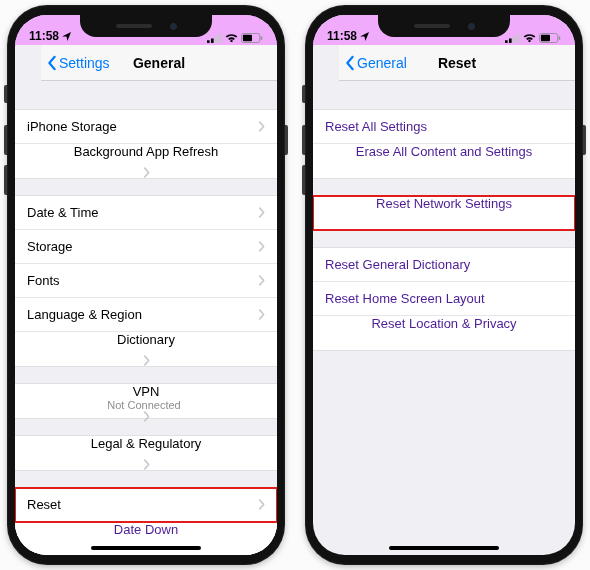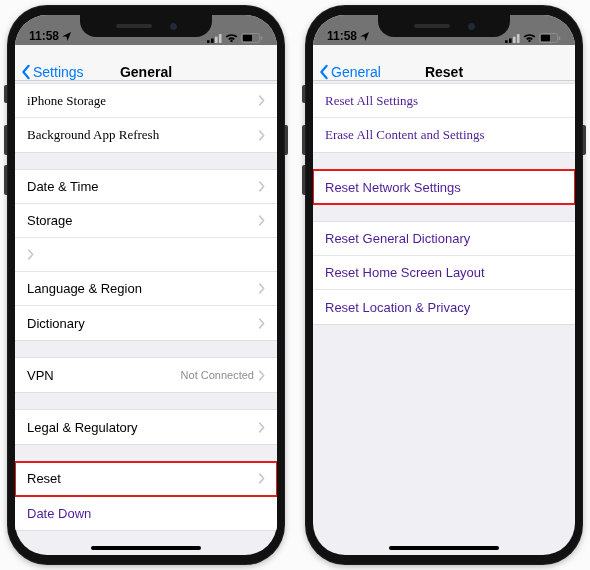--- a/index.html
+++ b/index.html
@@ -41,49 +41,49 @@
   .notch {
     position: absolute; top: 0; left: 50%; transform: translateX(-50%);
     width: 132px; height: 22px; background: #111;
     border-radius: 0 0 16px 16px;
     z-index: 5;
     display:flex; align-items:center; justify-content:center; gap:18px;
   }
   .notch .speaker { width:36px; height:4px; background:#2c2c2c; border-radius:2px;}
   .notch .cam { width:7px; height:7px; background:#1a2a40; border-radius:50%; border:1px solid #2c2c2c;}
   .status-bar {
-    height: 30px; background:#737373;
+    height: 30px; background:#f0abfc;
     display:flex; justify-content:space-between; align-items:flex-end;
     padding: 0 14px 2px; font-size:12px; font-weight:600; color:#000;
   }
   .status-left { display:flex; align-items:center; gap:3px;}
   .status-right { display:flex; align-items:center; gap:3px;}
   .nav-bar {
     height: 36px; background:#f7f7f7;
     border-bottom:1px solid #d0d0d4;
-    display:flex; align-items:flex-end; position:relative;
+    display:flex; align-items:center; position:relative;margin-left:26px;
   }
   .back-btn {
     color:#007aff; font-size:14px; display:flex; align-items:center;
     padding-left:4px; cursor:pointer;
   }
   .nav-title {
     position:absolute; left:0; right:0; text-align:center;
     font-size:14px; font-weight:600; color:#000; pointer-events:none;
   }
   .content { flex:1; overflow:hidden; font-size:13px; }
   .group { margin-top: 16px; background:#fff; border-top:1px solid #e0e0e4; border-bottom:1px solid #e0e0e4;}
-  .group.first { margin-top: 2px; font-family: Liberation Serif, serif;}
+  .group.first { margin-top: 28px;}
   .row {
     height: 34px; padding: 0 12px;
     display:flex; align-items:center; justify-content:space-between;
     border-bottom:1px solid #e6e6ea;
     color:#000; background:#fff; cursor:pointer;
   }
-  .row:last-child { border-bottom:none;}
+  .row:last-child { border-bottom:none;flex-direction:column;}
   .row .label { flex:1; }
   .row .value { color:#8e8e93; font-size:11px; margin-right:4px;}
   .row.blue .label { color:#4c1d95; }
   .chev { color:#c7c7cc; }
   .highlight { outline: 2px solid #e21b1b; outline-offset:-1px; position:relative; z-index:2;}
   .home-ind {
     position:absolute; bottom:5px; left:50%; transform:translateX(-50%);
     width:110px; height:4px; background:#000; border-radius:3px;
   }
   svg { display:block; }
@@ -163,20 +163,21 @@
           </div>
           <div class="row">
             <span class="label">Storage</span>
             <span class="chev">
               <svg width="7" height="11" viewBox="0 0 8 12">
                 <path d="M2 1 L6.5 6 L2 11" stroke="#c7c7cc" stroke-width="1.8" fill="none" stroke-linecap="round" stroke-linejoin="round"></path>
               </svg>
             </span>
           </div>
           <div class="row">
+            <span class="label">Fonts</span>
             <span class="chev">
               <svg width="7" height="11" viewBox="0 0 8 12">
                 <path d="M2 1 L6.5 6 L2 11" stroke="#c7c7cc" stroke-width="1.8" fill="none" stroke-linecap="round" stroke-linejoin="round"></path>
               </svg>
             </span>
           </div>
           <div class="row">
             <span class="label">Language &amp; Region</span>
             <span class="chev">
               <svg width="7" height="11" viewBox="0 0 8 12">

